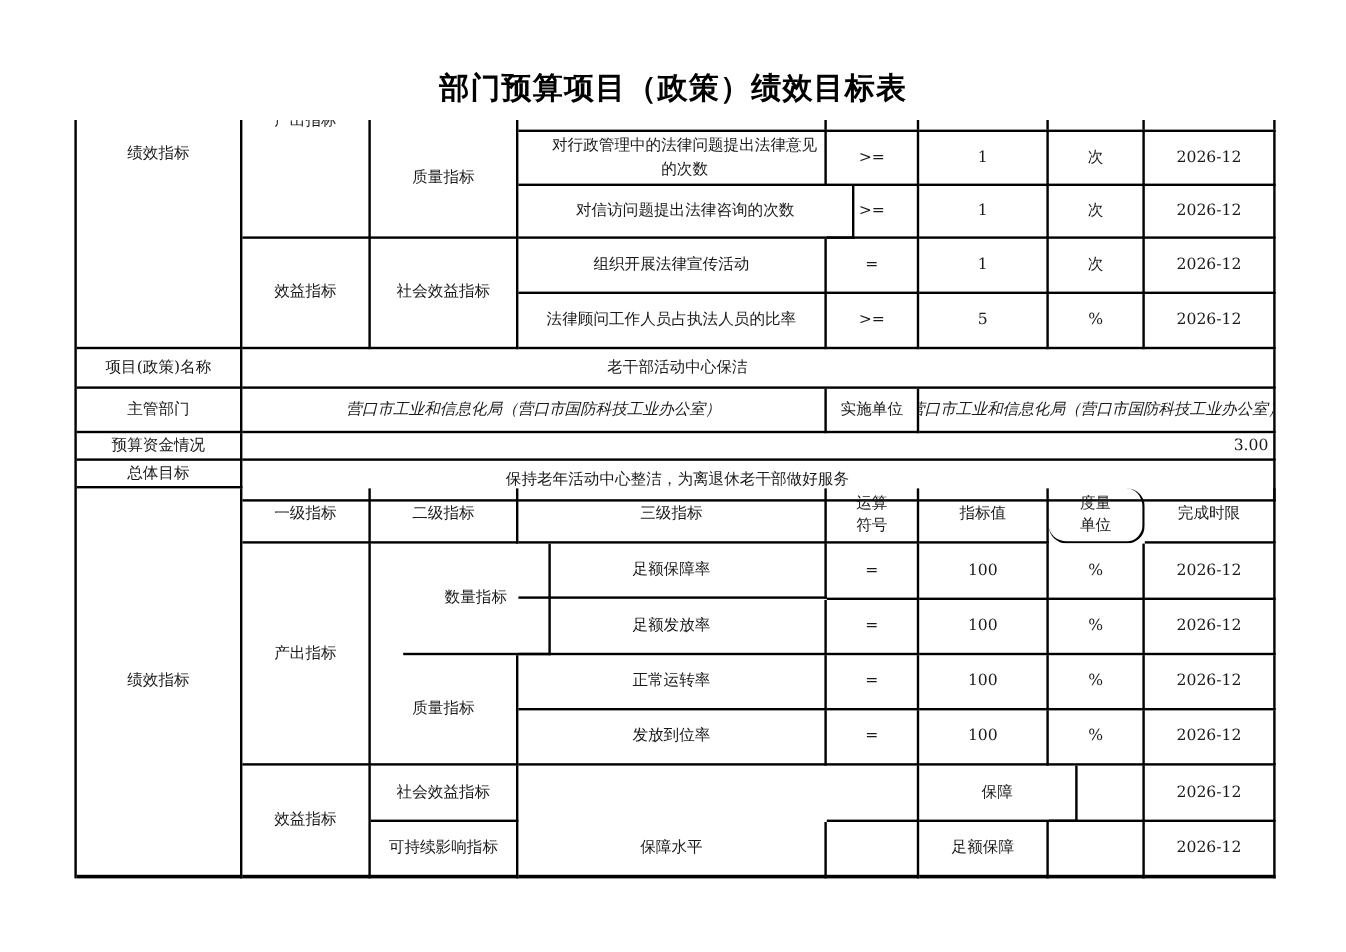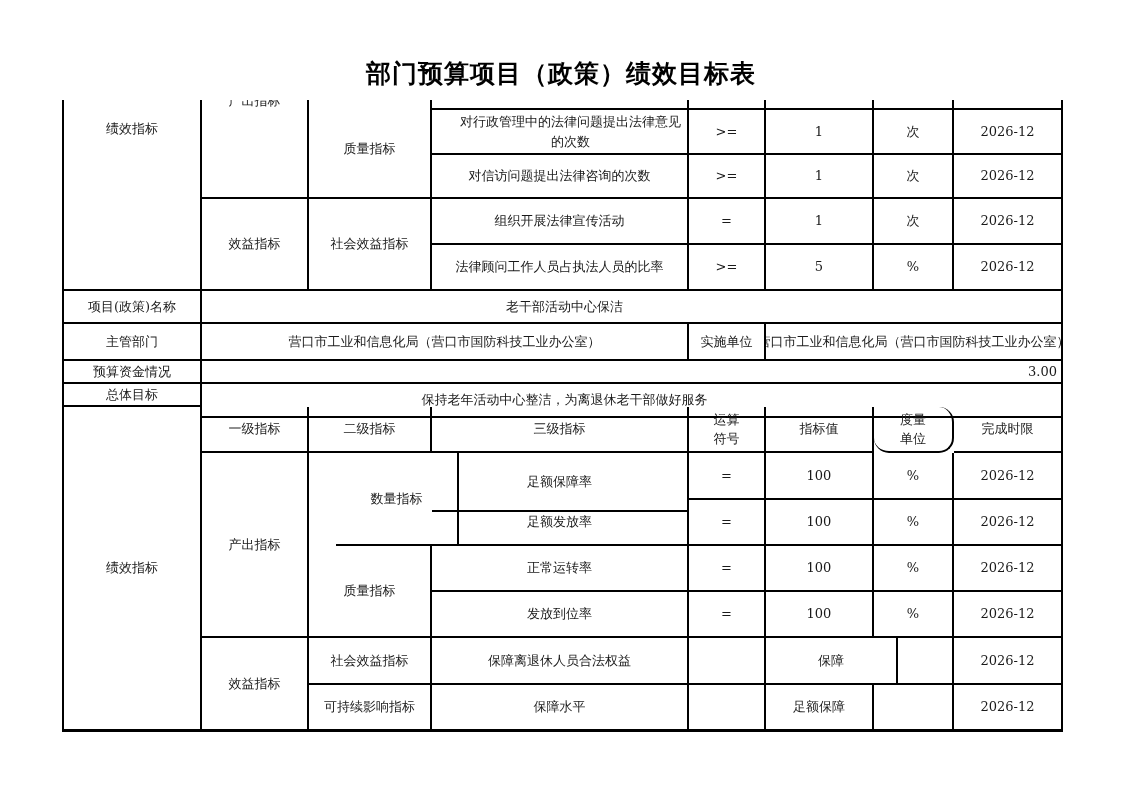--- a/index.html
+++ b/index.html
@@ -21,21 +21,21 @@
     display:flex;align-items:center;justify-content:center;
     text-align:center;font-size:13px;line-height:1.5;overflow:hidden;
     padding:0 6px;
   }
   .tb{border-top:2px solid #000;}
   .thickb{border-bottom:3px solid #000;}
   .top-label{align-items:flex-start;padding-top:19px;}
   .clip-text{position:absolute;top:-9px;left:0;right:0;text-align:center;}
   .right-al{justify-content:flex-end;padding-right:4px;}
   .shift-l{padding-right:140px;}
-  .nowrap{white-space:nowrap;}
+  .nowrap{white-space:nowrap;font-style:italic;}
   .wrap2{width:28px;display:inline-block;}
   .stub{position:absolute;width:2px;height:8px;background:#000;top:0;}
 </style>
 </head>
 <body>
 
 <div class="page-title">部门预算项目（政策）绩效目标表</div>
 
 <div class="tablewrap">
 
@@ -50,21 +50,21 @@
       <span class="clip-text">产出指标</span>
     </div>
   <div class="cell" style="left:245px;top:0;width:123px;height:99px;">质量指标</div>
 
   <div class="cell tb" style="left:368px;top:8px;width:257px;height:47px;padding-left:28px;">对行政管理中的法律问题提出法律意见的次数</div>
   <div class="cell tb" style="left:625px;top:8px;width:77px;height:47px;">&gt;=</div>
   <div class="cell tb" style="left:702px;top:8px;width:108px;height:47px;">1</div>
   <div class="cell tb" style="left:810px;top:8px;width:80px;height:47px;">次</div>
   <div class="cell tb" style="left:890px;top:8px;width:109px;height:47px;">2026-12</div>
 
-  <div class="cell" style="left:368px;top:55px;width:257px;height:44px;">对信访问题提出法律咨询的次数</div>
+  <div class="cell" style="left:368px;top:55px;width:280px;height:44px;">对信访问题提出法律咨询的次数</div>
   <div class="cell" style="left:625px;top:55px;width:77px;height:44px;">&gt;=</div>
   <div class="cell" style="left:702px;top:55px;width:108px;height:44px;">1</div>
   <div class="cell" style="left:810px;top:55px;width:80px;height:44px;">次</div>
   <div class="cell" style="left:890px;top:55px;width:109px;height:44px;">2026-12</div>
 
   <div class="cell" style="left:138px;top:99px;width:107px;height:92px;">效益指标</div>
   <div class="cell" style="left:245px;top:99px;width:123px;height:92px;">社会效益指标</div>
 
   <div class="cell" style="left:368px;top:99px;width:257px;height:46px;">组织开展法律宣传活动</div>
   <div class="cell" style="left:625px;top:99px;width:77px;height:46px;">=</div>
@@ -102,21 +102,21 @@
     </div>
   <div class="cell" style="left:702px;top:307px;width:108px;height:46px;">指标值</div>
   <div class="cell" style="left:810px;top:307px;width:80px;height:46px;border-radius:15px;">
       <span class="wrap2">度量单位</span>
     </div>
   <div class="cell" style="left:890px;top:307px;width:109px;height:46px;">完成时限</div>
 
   <div class="cell" style="left:138px;top:353px;width:107px;height:185px;">产出指标</div>
   <div class="cell" style="left:245px;top:353px;width:123px;height:93px;margin-left:27px;">数量指标</div>
 
-  <div class="cell" style="left:368px;top:353px;width:257px;height:59px;">足额保障率</div>
+  <div class="cell" style="left:368px;top:353px;width:257px;height:46px;">足额保障率</div>
   <div class="cell" style="left:625px;top:353px;width:77px;height:47px;">=</div>
   <div class="cell" style="left:702px;top:353px;width:108px;height:47px;">100</div>
   <div class="cell" style="left:810px;top:353px;width:80px;height:47px;">%</div>
   <div class="cell" style="left:890px;top:353px;width:109px;height:47px;">2026-12</div>
 
   <div class="cell" style="left:368px;top:400px;width:257px;height:46px;">足额发放率</div>
   <div class="cell" style="left:625px;top:400px;width:77px;height:46px;">=</div>
   <div class="cell" style="left:702px;top:400px;width:108px;height:46px;">100</div>
   <div class="cell" style="left:810px;top:400px;width:80px;height:46px;">%</div>
   <div class="cell" style="left:890px;top:400px;width:109px;height:46px;">2026-12</div>
@@ -131,21 +131,20 @@
 
   <div class="cell" style="left:368px;top:492px;width:257px;height:46px;">发放到位率</div>
   <div class="cell" style="left:625px;top:492px;width:77px;height:46px;">=</div>
   <div class="cell" style="left:702px;top:492px;width:108px;height:46px;">100</div>
   <div class="cell" style="left:810px;top:492px;width:80px;height:46px;">%</div>
   <div class="cell" style="left:890px;top:492px;width:109px;height:46px;">2026-12</div>
 
   <div class="cell thickb" style="left:138px;top:538px;width:107px;height:94px;">效益指标</div>
   <div class="cell" style="left:245px;top:538px;width:123px;height:47px;">社会效益指标</div>
 
-  <div class="cell" style="left:368px;top:538px;width:257px;height:47px;">保障离退休人员合法权益</div>
   <div class="cell" style="left:625px;top:538px;width:77px;height:47px;"></div>
   <div class="cell" style="left:702px;top:538px;width:132px;height:47px;">保障</div>
   <div class="cell" style="left:810px;top:538px;width:80px;height:47px;"></div>
   <div class="cell" style="left:890px;top:538px;width:109px;height:47px;">2026-12</div>
 
   <div class="cell thickb" style="left:245px;top:585px;width:123px;height:47px;">可持续影响指标</div>
   <div class="cell thickb" style="left:368px;top:585px;width:257px;height:47px;">保障水平</div>
   <div class="cell thickb" style="left:625px;top:585px;width:77px;height:47px;"></div>
   <div class="cell thickb" style="left:702px;top:585px;width:108px;height:47px;">足额保障</div>
   <div class="cell thickb" style="left:810px;top:585px;width:80px;height:47px;"></div>

